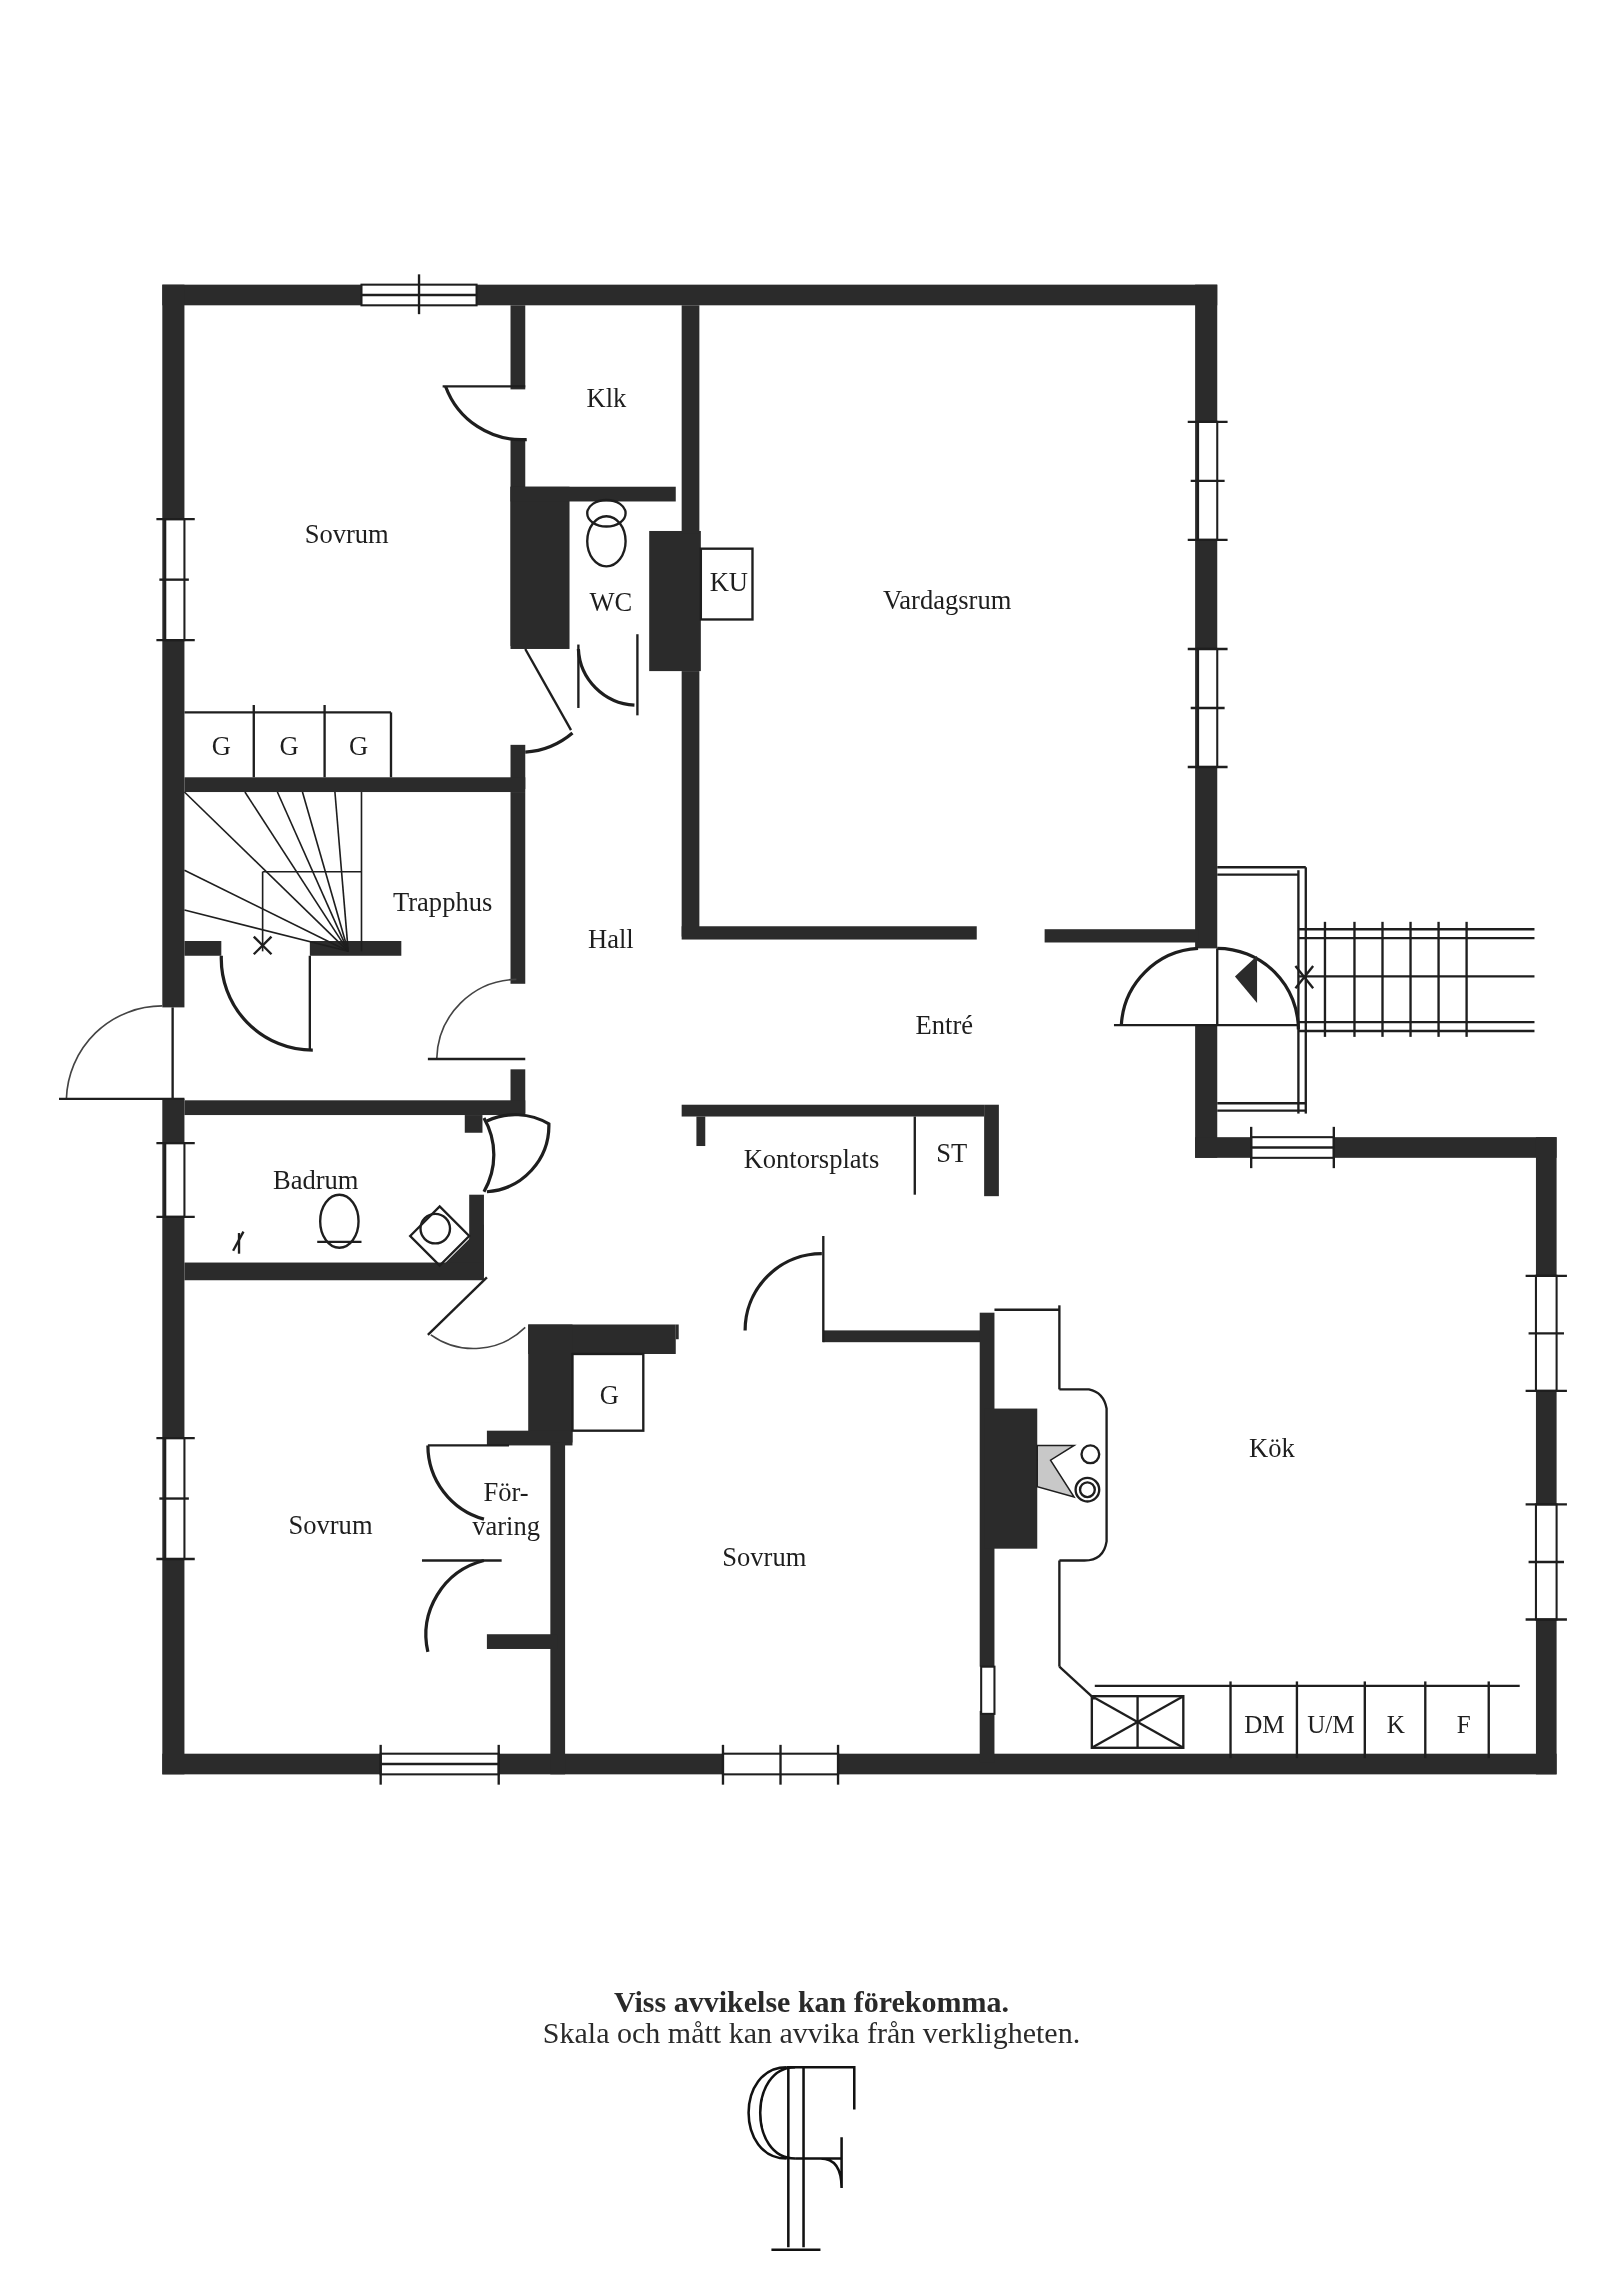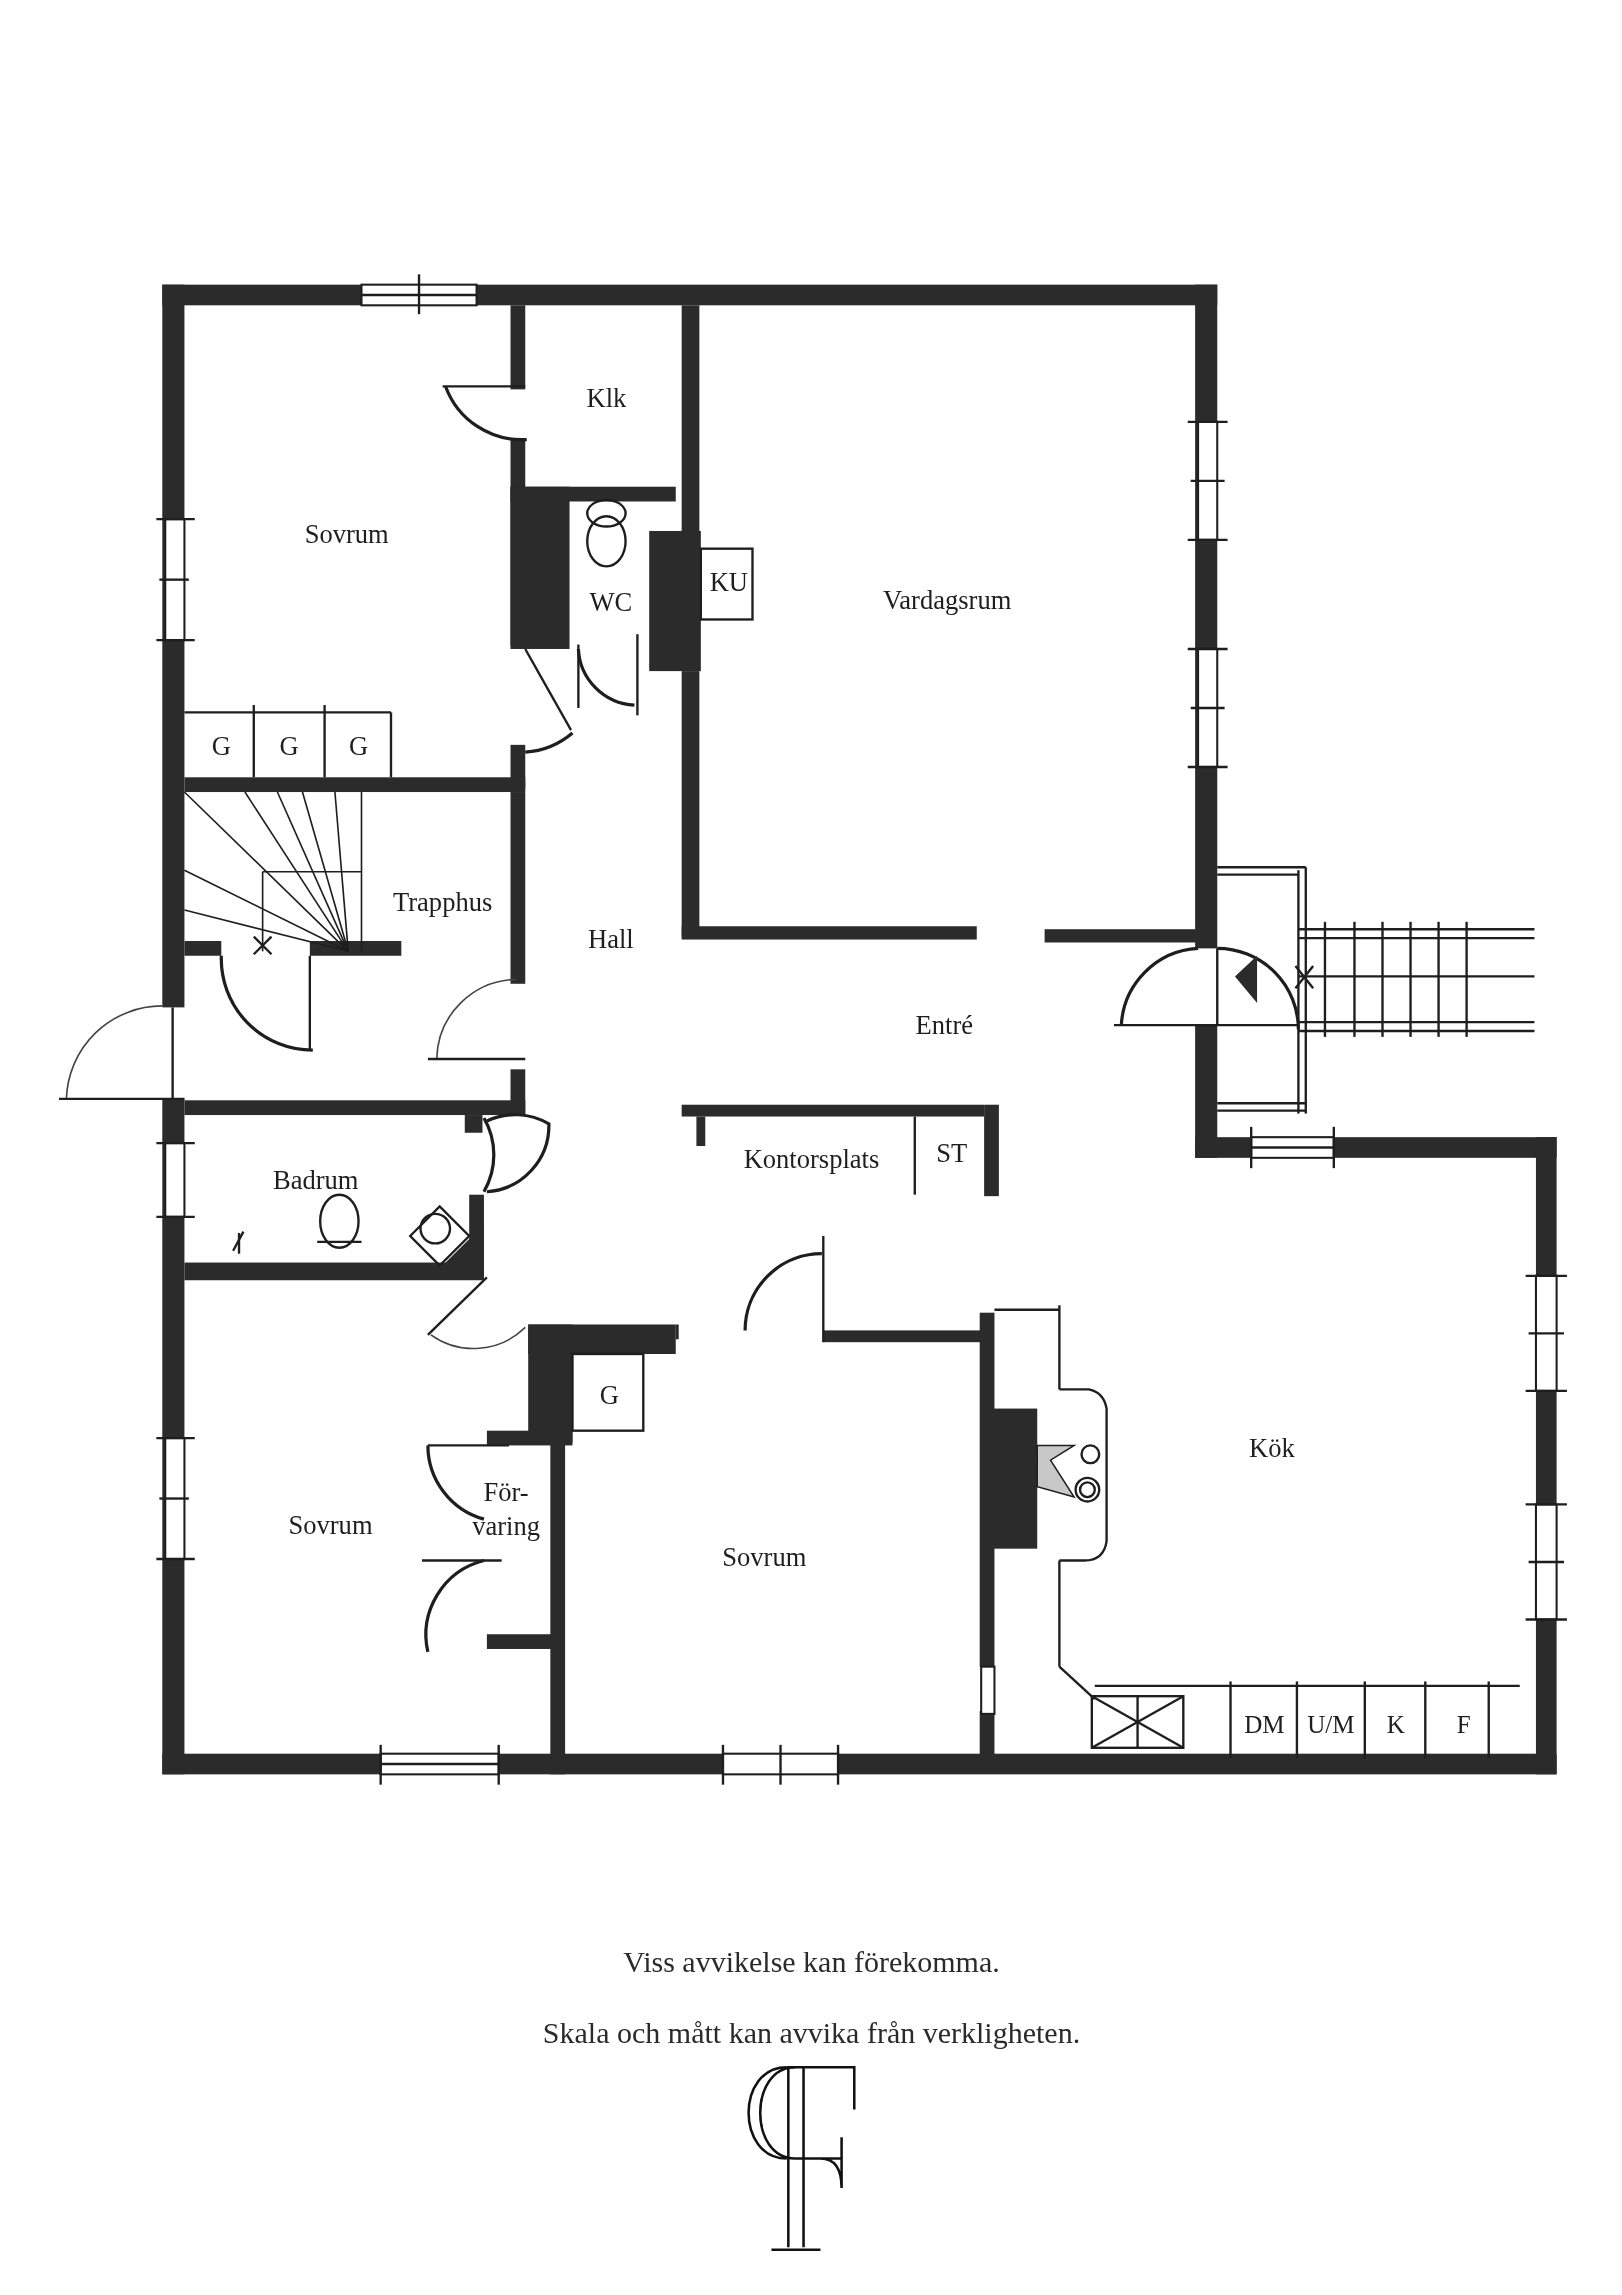--- a/index.html
+++ b/index.html
@@ -309,21 +309,21 @@
   <text class="room-label" x="343" y="1041" text-anchor="middle">varing</text>
   <text class="room-label" x="518" y="1062" text-anchor="middle">Sovrum</text>
   <text class="room-label" x="413" y="952" text-anchor="middle">G</text>
 
   <text class="small-label" x="857" y="1175" text-anchor="middle">DM</text>
   <text class="small-label" x="902" y="1175" text-anchor="middle">U/M</text>
   <text class="small-label" x="946" y="1175" text-anchor="middle">K</text>
   <text class="small-label" x="992" y="1175" text-anchor="middle">F</text>
 </svg>
 
-<div class="disclaimer" style="top: 1944px;">Viss avvikelse kan förekomma.</div>
+<div class="disclaimer" style="top: 1984px; font-weight: bold;">Viss avvikelse kan förekomma.</div>
 <div class="disclaimer" style="top: 1979px; margin-top: 36px;">Skala och mått kan avvika från verkligheten.</div>
 
 <svg class="logo" viewBox="0 0 220 240" xmlns="http://www.w3.org/2000/svg">
   <title>PF</title>
   <g fill="none" stroke="#111" stroke-width="3">
 
     <path d="M80,12 C20,12 20,120 80,120"></path>
     <path d="M90,12 C35,12 35,120 90,120"></path>
 
     <path d="M82,12 L82,225 M100,12 L100,225"></path>

